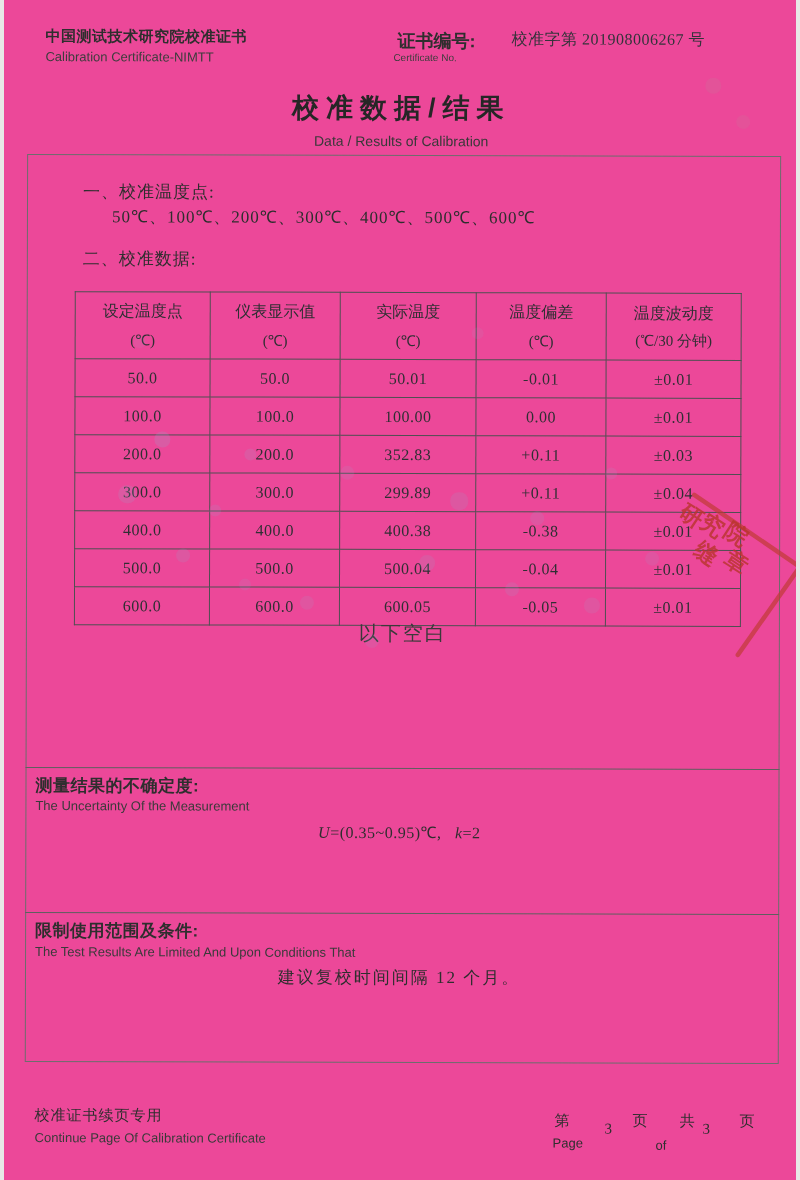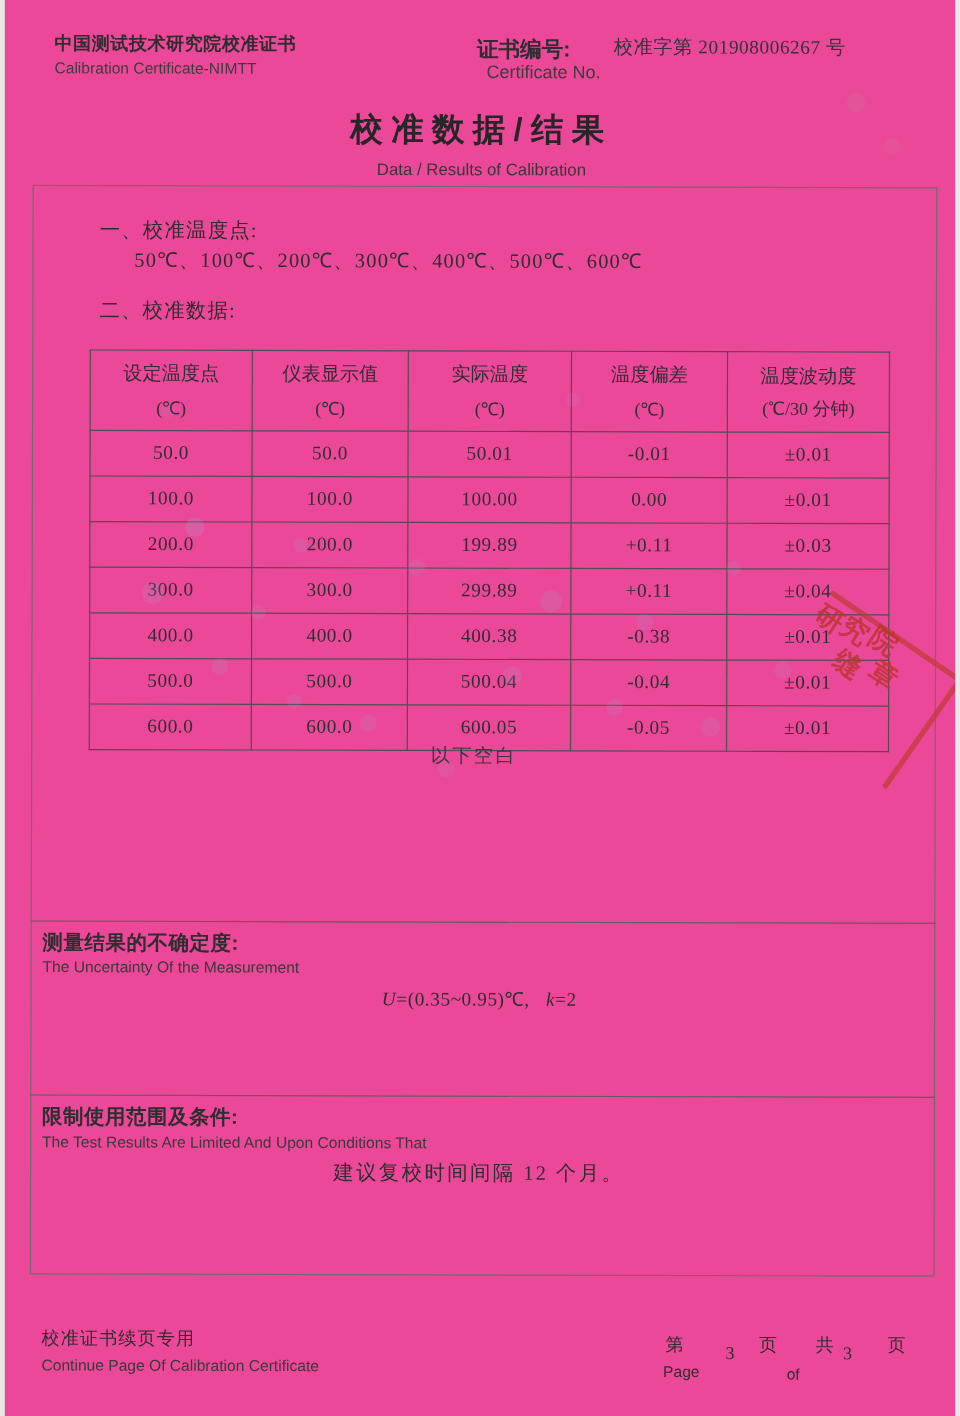--- a/index.html
+++ b/index.html
@@ -9,21 +9,21 @@
     font-family:"Liberation Serif",serif;color:#2e2e2e;
   }
   .skew{position:absolute;inset:0;transform:rotate(0.15deg);}
   .abs{position:absolute;}
   .sans{font-family:"Liberation Sans",sans-serif;}
 
   
   .org-zh{left:40px;top:28px;font-size:15px;font-weight:bold;letter-spacing:.5px;}
   .org-en{left:40px;top:50px;font-size:13px;color:#3d3d3d;text-align:center;}
   .cert-label-zh{left:392px;top:29px;font-size:18px;font-weight:bold;}
-  .cert-label-en{left:400px;top:52px;font-size:15px;color:#3d3d3d;}
+  .cert-label-en{left:388px;top:52px;font-size:10px;color:#3d3d3d;}
   .cert-value{left:506px;top:29px;font-size:16px;letter-spacing:.5px;color:#33333a;}
 
   
   .doc-title{left:0;top:90px;width:100%;text-align:center;font-size:27px;font-weight:bold;letter-spacing:7px;color:#262626;}
   .doc-subtitle{left:0;top:133px;width:100%;text-align:center;font-size:14px;color:#383838;}
 
   
   .frame{left:22px;top:155px;width:754px;height:908px;border:1px solid #6d6d6d;box-sizing:border-box;}
   .divider{left:22px;width:754px;border-top:1px solid #5f5f5f;height:0;}
   .div1{top:768px;} .div2{top:913px;}
@@ -36,21 +36,21 @@
   table.cal{
     position:absolute;left:70px;top:292px;width:666px;
     border-collapse:collapse;table-layout:fixed;
     font-size:16px;color:#2f2f33;
   }
   table.cal th,table.cal td{border:1.4px solid #4f4f52;text-align:center;font-weight:normal;}
   table.cal th{height:66px;padding:0;vertical-align:middle;font-size:16px;}
   table.cal th .unit{font-size:15px;margin-top:7px;}
   table.cal td{height:35px;letter-spacing:.5px;}
   col.c1{width:135px}col.c2{width:130px}col.c3{width:136px}col.c4{width:130px}col.c5{width:135px}
-  .blank-note{left:355px;top:620px;font-size:16px;letter-spacing:2px;color:#3a3a3a;}
+  .blank-note{left:355px;top:620px;font-size:20px;letter-spacing:2px;color:#3a3a3a;}
 
   
   .unc-zh{left:32px;top:775px;font-size:17px;font-weight:bold;letter-spacing:.5px;}
   .unc-en{left:32px;top:799px;font-size:13px;color:#3a3a3a;text-align:right;}
   .formula{left:0;top:821px;width:100%;text-align:center;font-size:16px;letter-spacing:.5px;}
   .formula .it{font-style:italic;}
   .res-zh{left:32px;top:920px;font-size:17px;font-weight:bold;letter-spacing:.5px;}
   .res-en{left:32px;top:945px;font-size:13px;color:#3a3a3a;}
   .res-note{left:0;top:966px;width:100%;text-align:center;font-size:17px;letter-spacing:2px;}
 
@@ -149,21 +149,21 @@
           <tr>
             <td>100.0</td>
             <td>100.0</td>
             <td>100.00</td>
             <td>0.00</td>
             <td>±0.01</td>
           </tr>
           <tr>
             <td>200.0</td>
             <td>200.0</td>
-            <td>199.89</td>
+            <td>352.83</td>
             <td>+0.11</td>
             <td>±0.03</td>
           </tr>
           <tr>
             <td>300.0</td>
             <td>300.0</td>
             <td>299.89</td>
             <td>+0.11</td>
             <td>±0.04</td>
           </tr>

